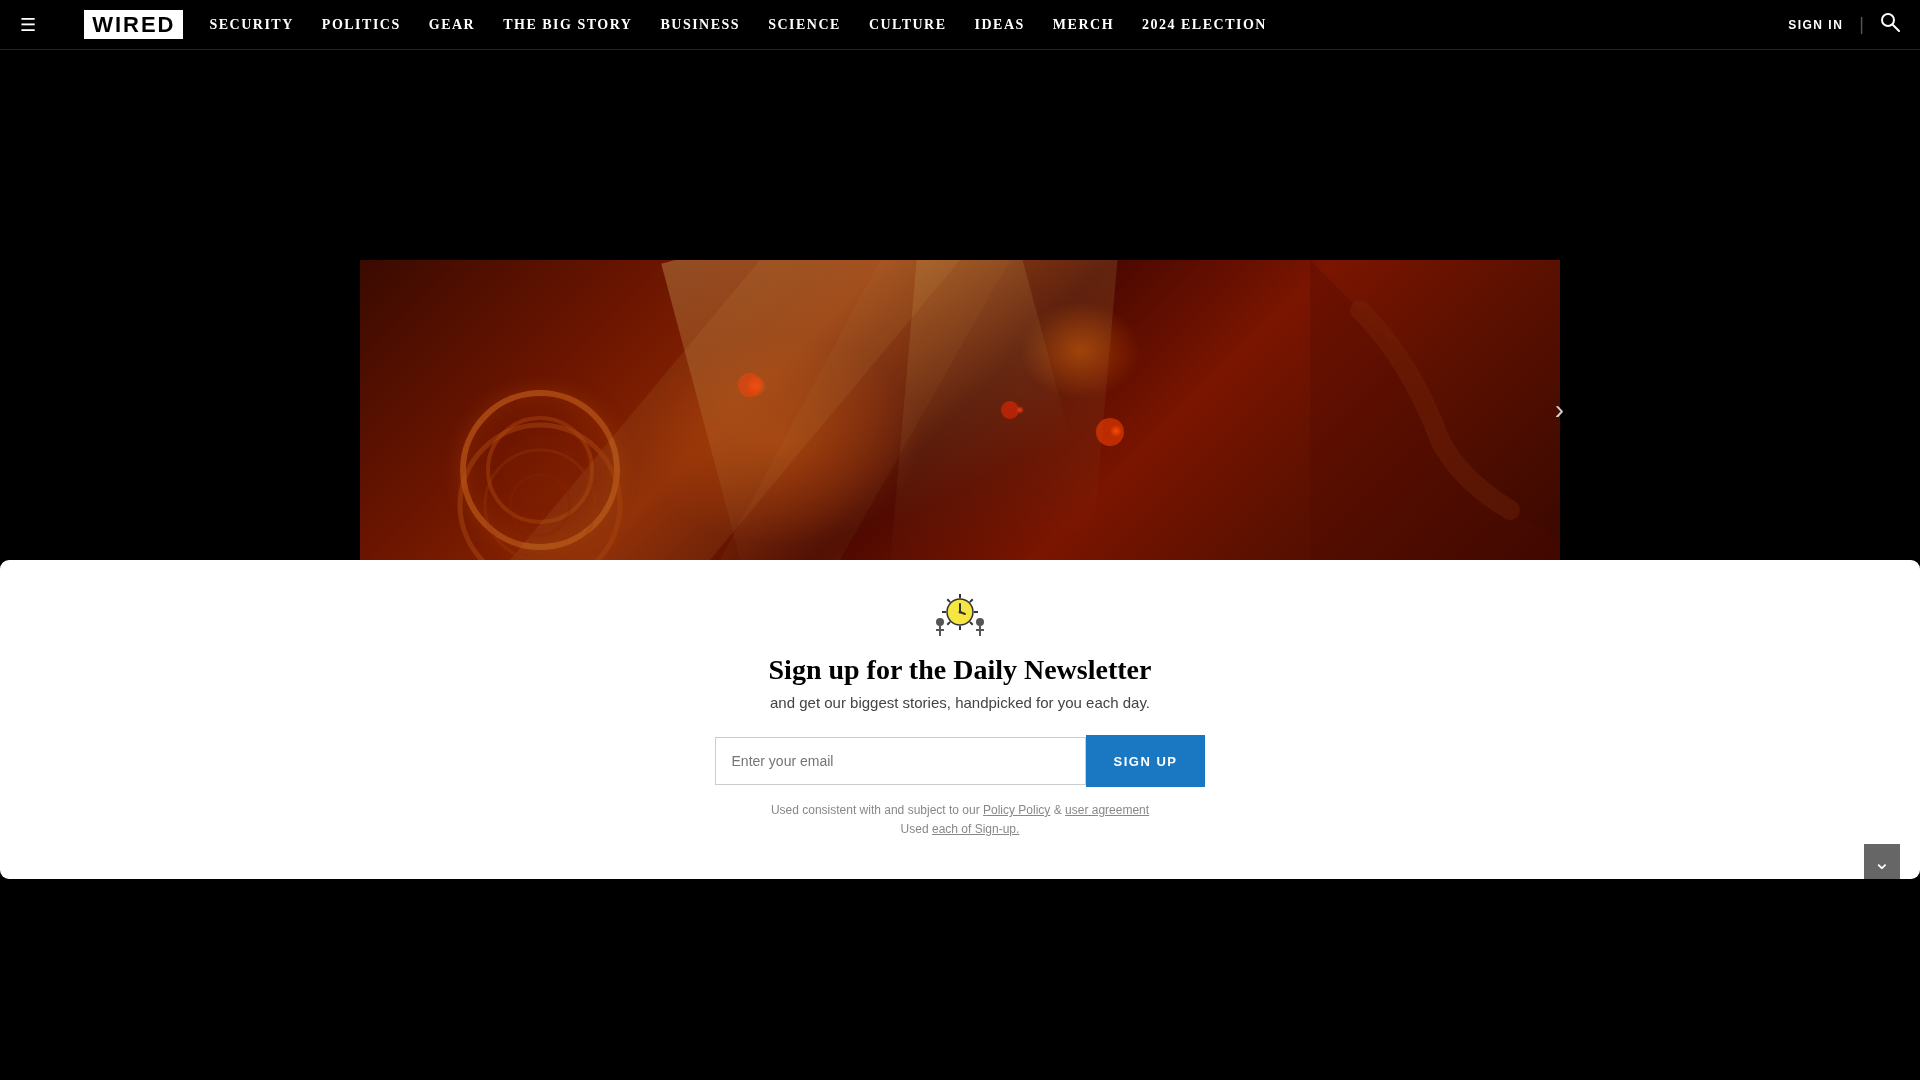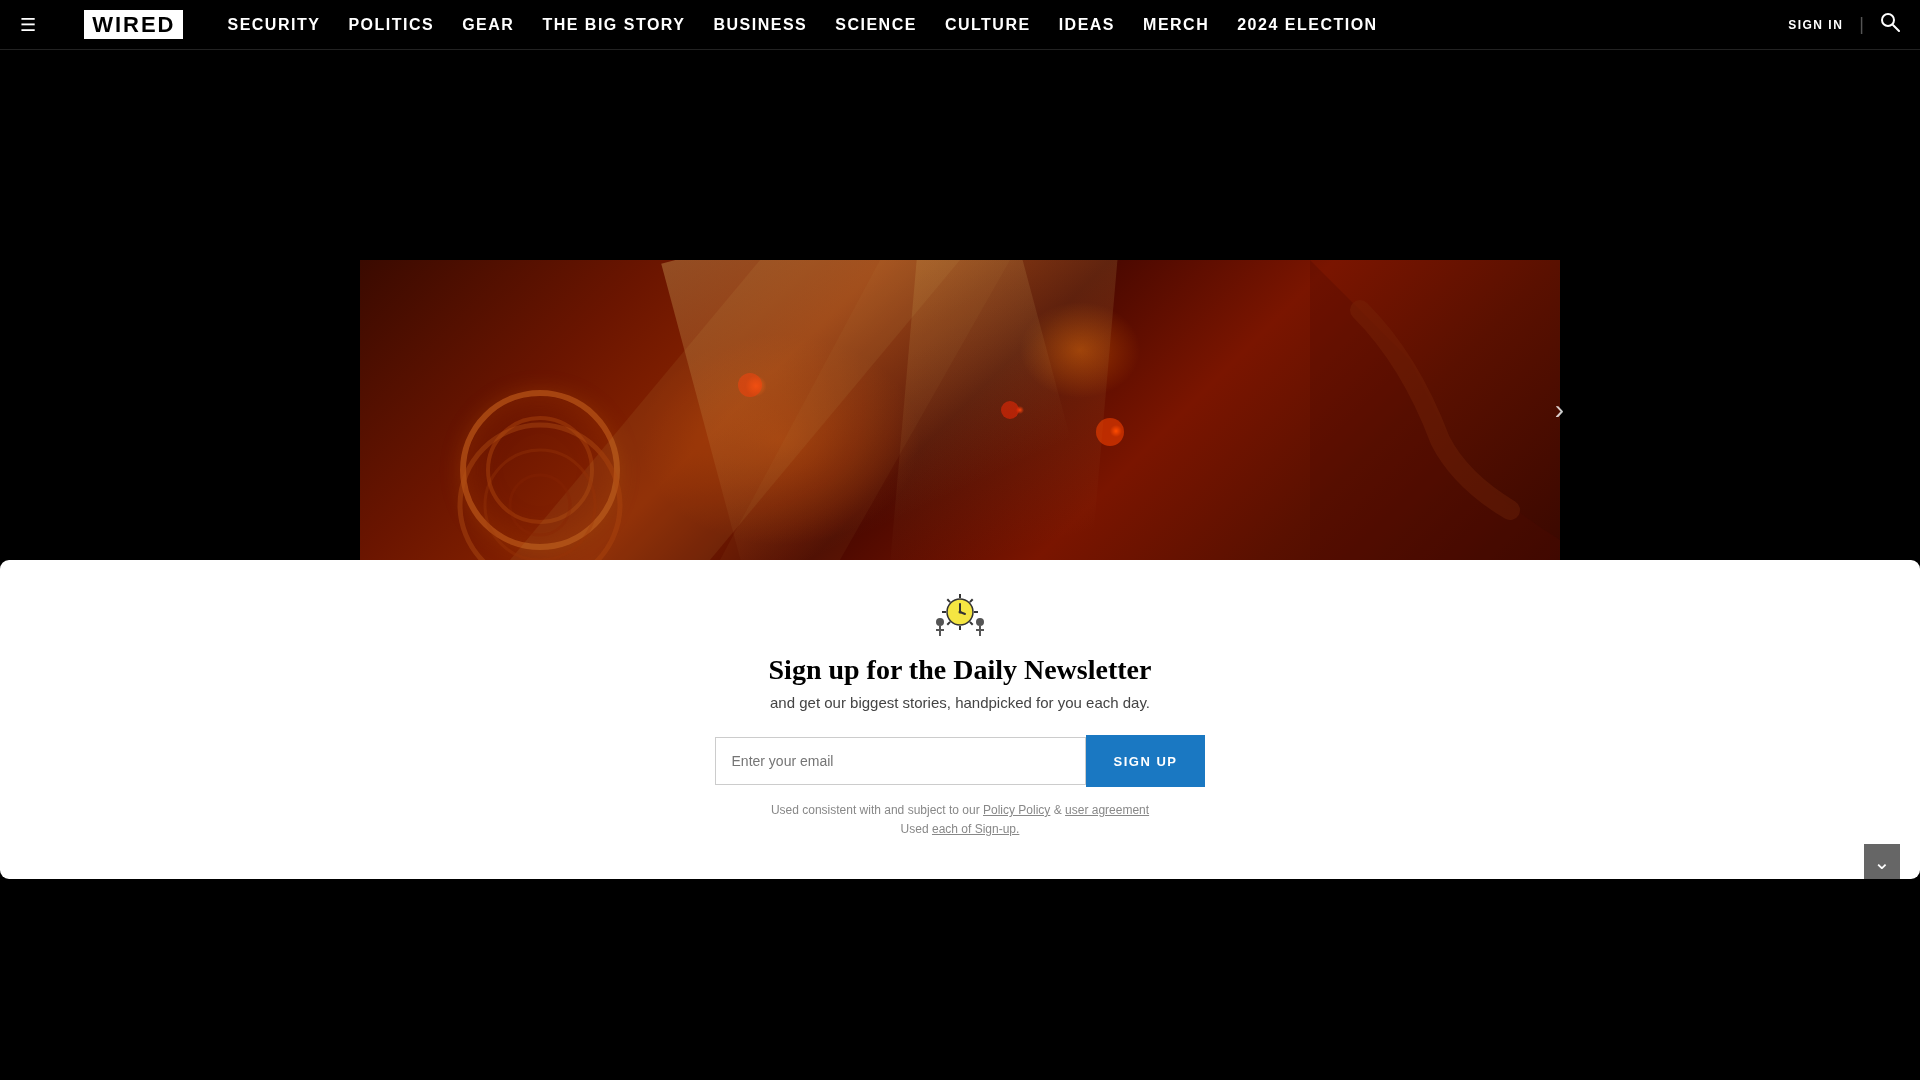--- a/index.html
+++ b/index.html
@@ -32,21 +32,21 @@
     }
 
     .nav-hamburger {
       color: #fff;
       font-size: 18px;
       cursor: pointer;
       margin-right: 20px;
     }
 
     .nav-logo {
-      margin-right: 44px;
+      margin-right: 26px;
       padding-left: 28px;
     }
 
     .nav-logo-box {
       background: #fff;
       color: #000;
       font-weight: 900;
       font-size: 22px;
       padding: 2px 8px;
       letter-spacing: 2px;
@@ -56,25 +56,26 @@
     .nav-links {
       display: flex;
       align-items: center;
       gap: 28px;
       flex: 1;
     }
 
     .nav-link {
       color: #fff;
       text-decoration: none;
-      font-size: 16px;
+      font-size: 14px;
       font-weight: 700;
       letter-spacing: 1.5px;
       text-transform: uppercase;
       cursor: pointer;
+      font-family: Liberation Serif, serif;
     }
 
     .nav-right {
       display: flex;
       align-items: center;
       gap: 16px;
     }
 
     .nav-signin {
       color: #fff;

